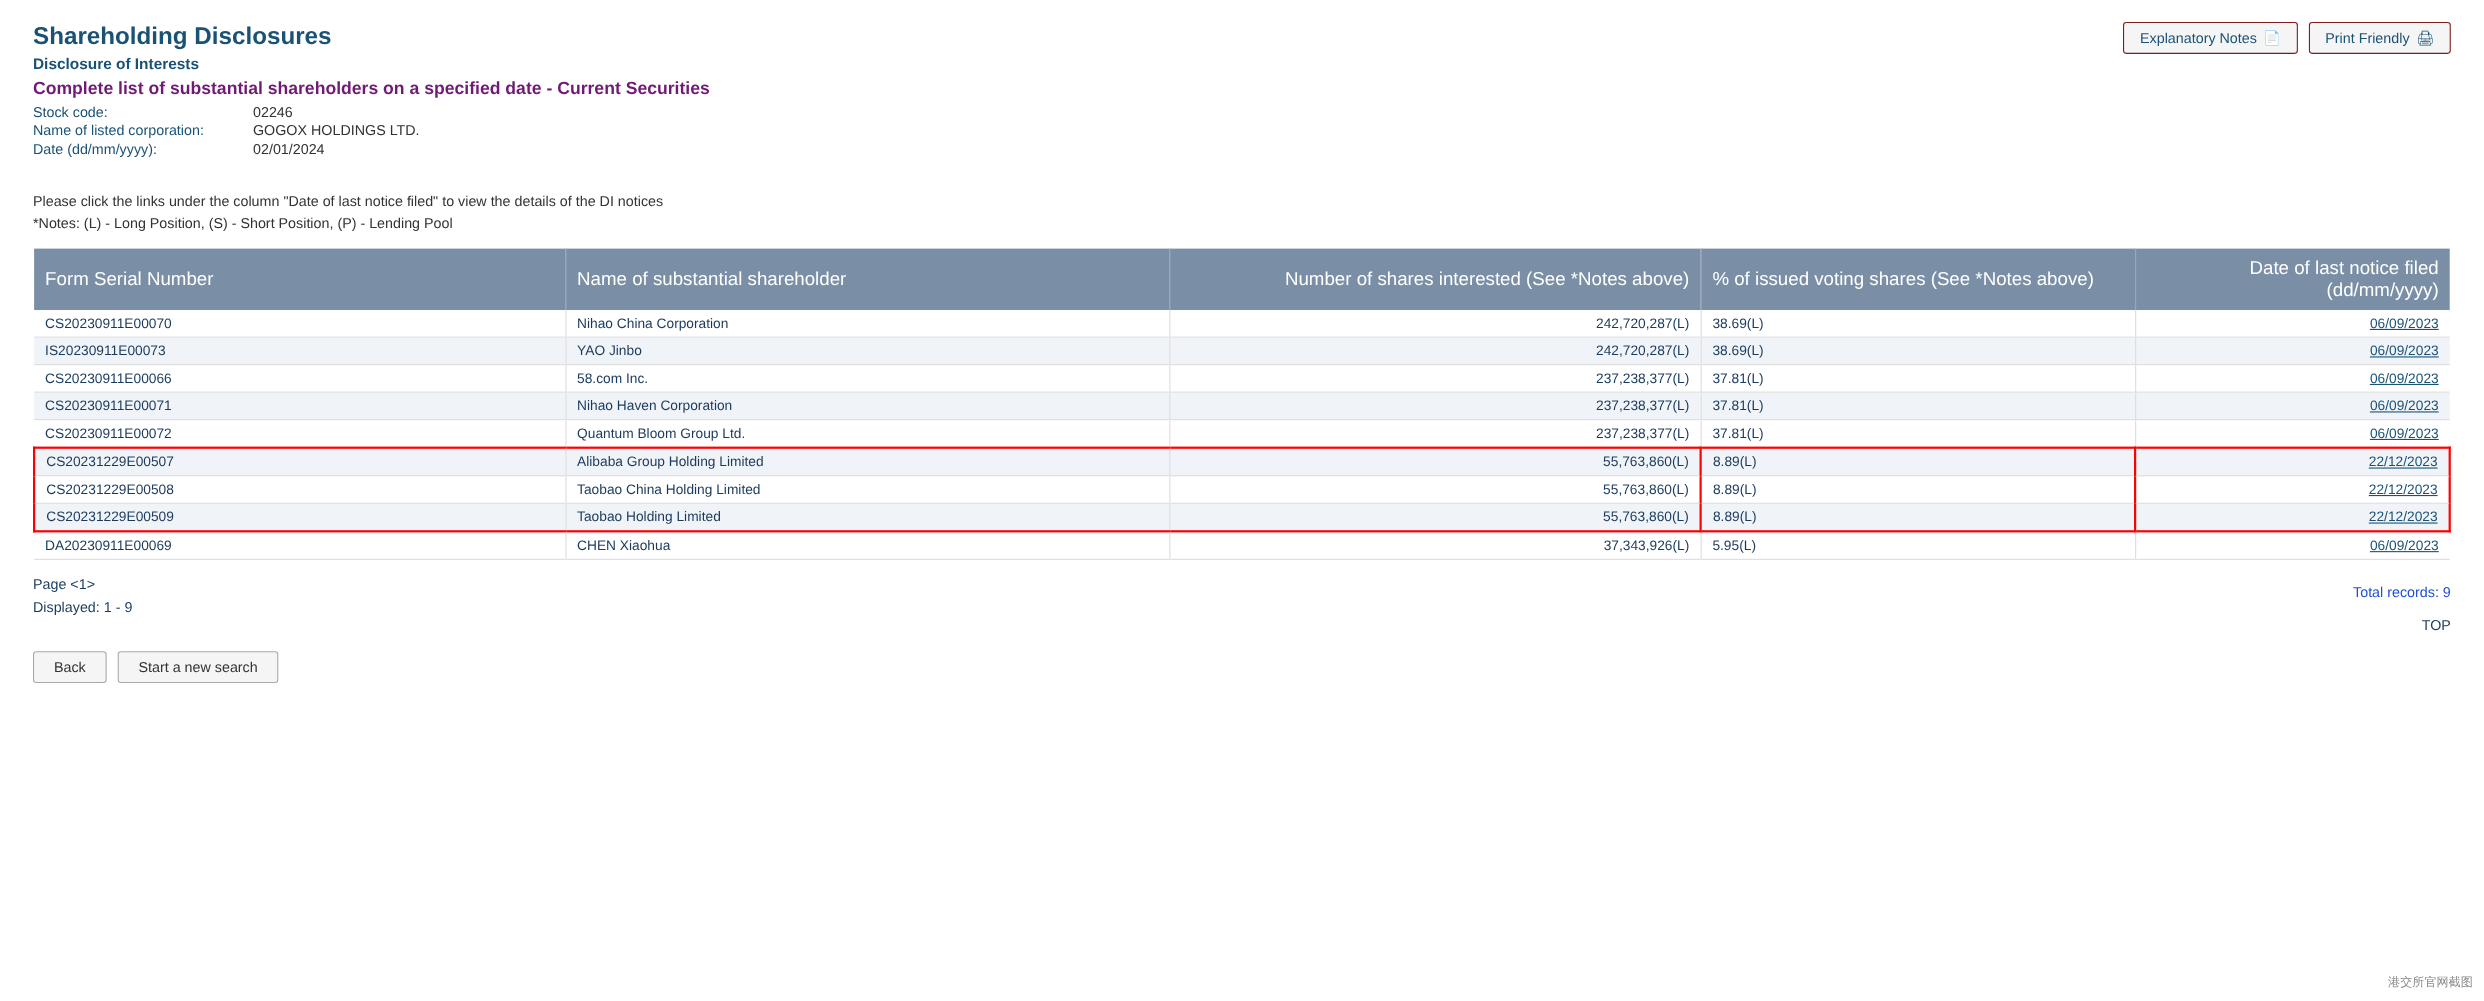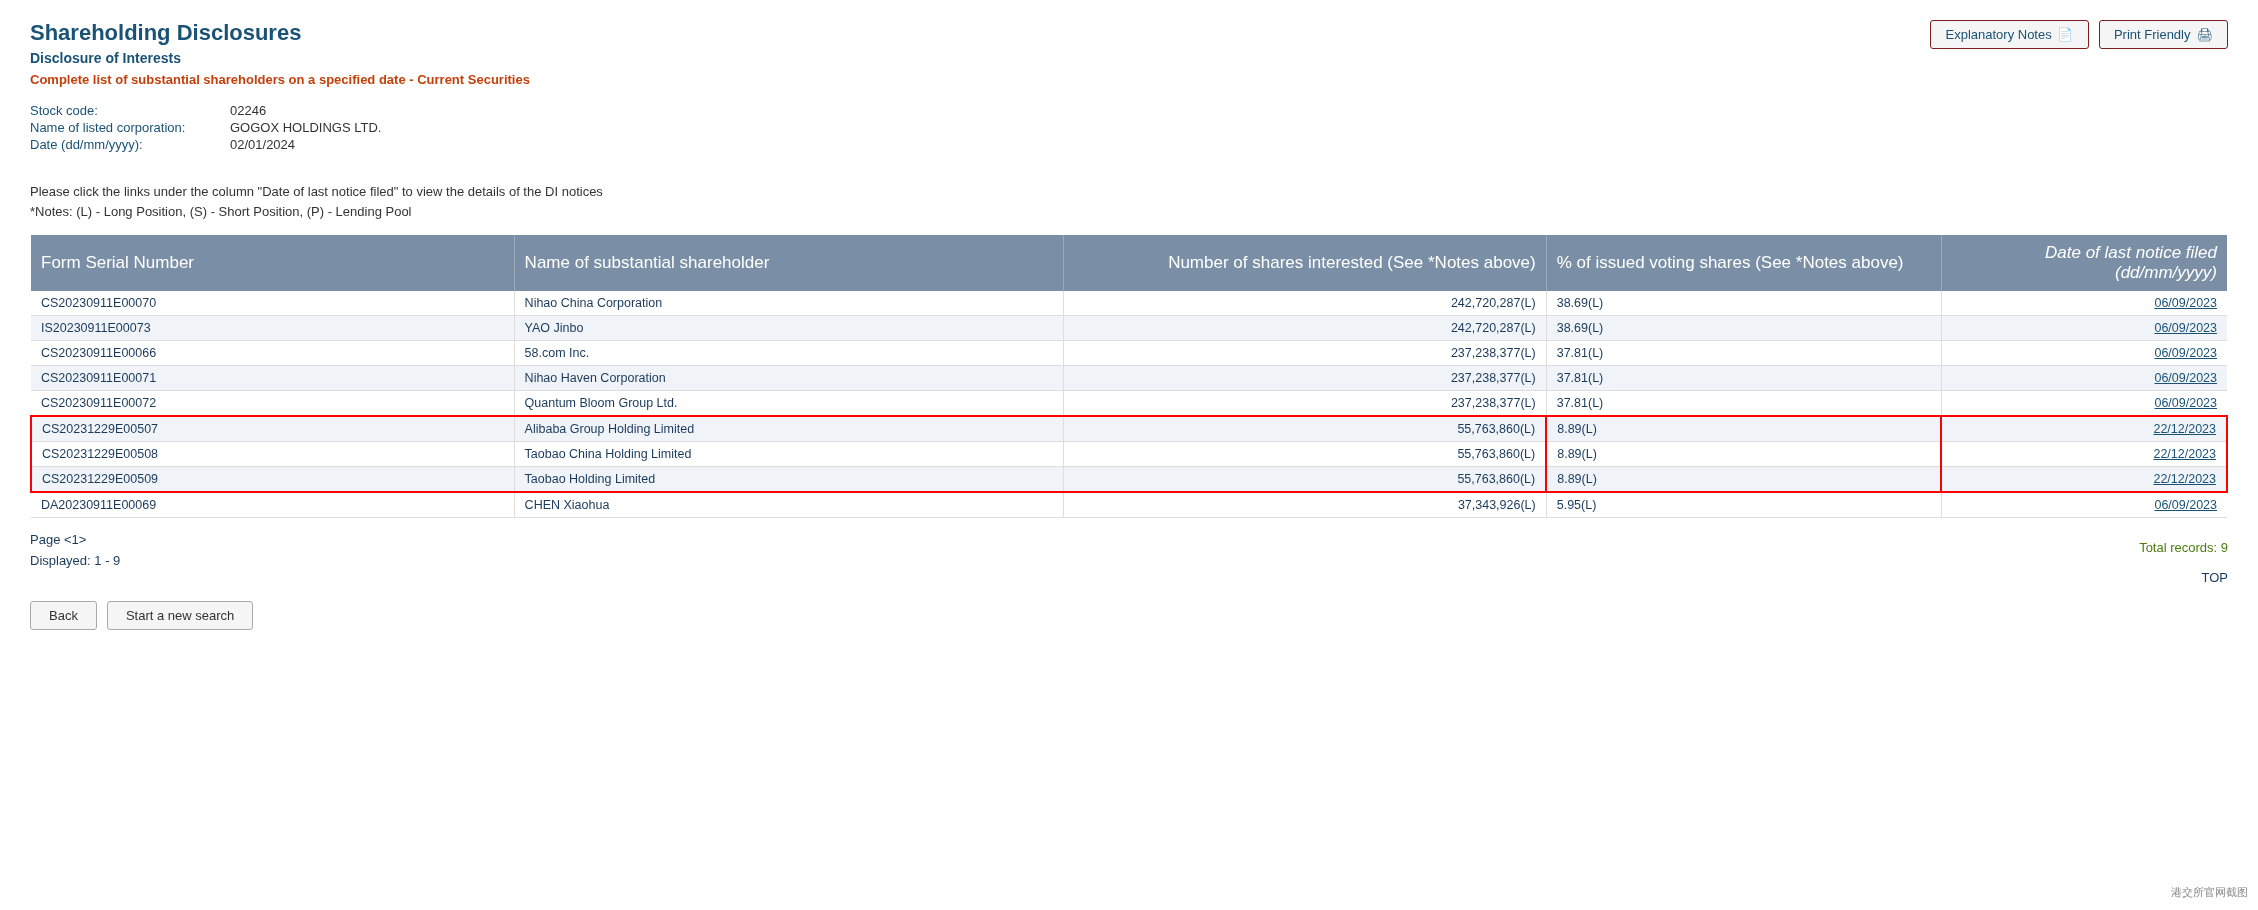--- a/index.html
+++ b/index.html
@@ -16,24 +16,24 @@
       color: #1a5276;
       margin-bottom: 4px;
     }
     .page-subtitle {
       font-size: 14px;
       font-weight: bold;
       color: #1a5276;
       margin-bottom: 6px;
     }
     .page-query-title {
-      font-size: 13px;
+      font-size: 16px;
       font-weight: bold;
-      color: #c2410c;
-      margin-bottom: 16px;
+      color: #701a75;
+      margin-bottom: 4px;
     }
     .top-actions {
       display: flex;
       justify-content: flex-end;
       gap: 10px;
       margin-bottom: 16px;
     }
     .action-btn {
       display: flex;
       align-items: center;
@@ -77,42 +77,42 @@
       background: #7a8fa6;
       color: #fff;
     }
     thead th {
       padding: 8px 10px;
       text-align: left;
       font-size: 17px;
       font-weight: normal;
       border-right: 1px solid #9aaabb;
     }
-    thead th:last-child { border-right: none; font-style: italic; }
+    thead th:last-child { border-right: none; }
     tbody tr {
       border-bottom: 1px solid #ddd;
     }
     tbody tr:nth-child(even) { background: #f0f4f8; }
     tbody tr:nth-child(odd) { background: #fff; }
     tbody td {
       padding: 5px 10px;
       font-size: 12.5px;
       color: #1a3a5c;
       border-right: 1px solid #ddd;
     }
     tbody td:last-child { border-right: none; }
     .page-info {
       margin: 6px 0 2px 0;
       font-size: 13px;
       color: #1a3a5c;
     }
     .total-records {
       text-align: right;
       font-size: 13px;
-      color: #4d7c0f;
+      color: #1d4ed8;
       margin-bottom: 2px;
     }
     .top-link {
       text-align: right;
       font-size: 13px;
       color: #1a3a5c;
       margin-bottom: 16px;
     }
     .bottom-actions {
       display: flex;

